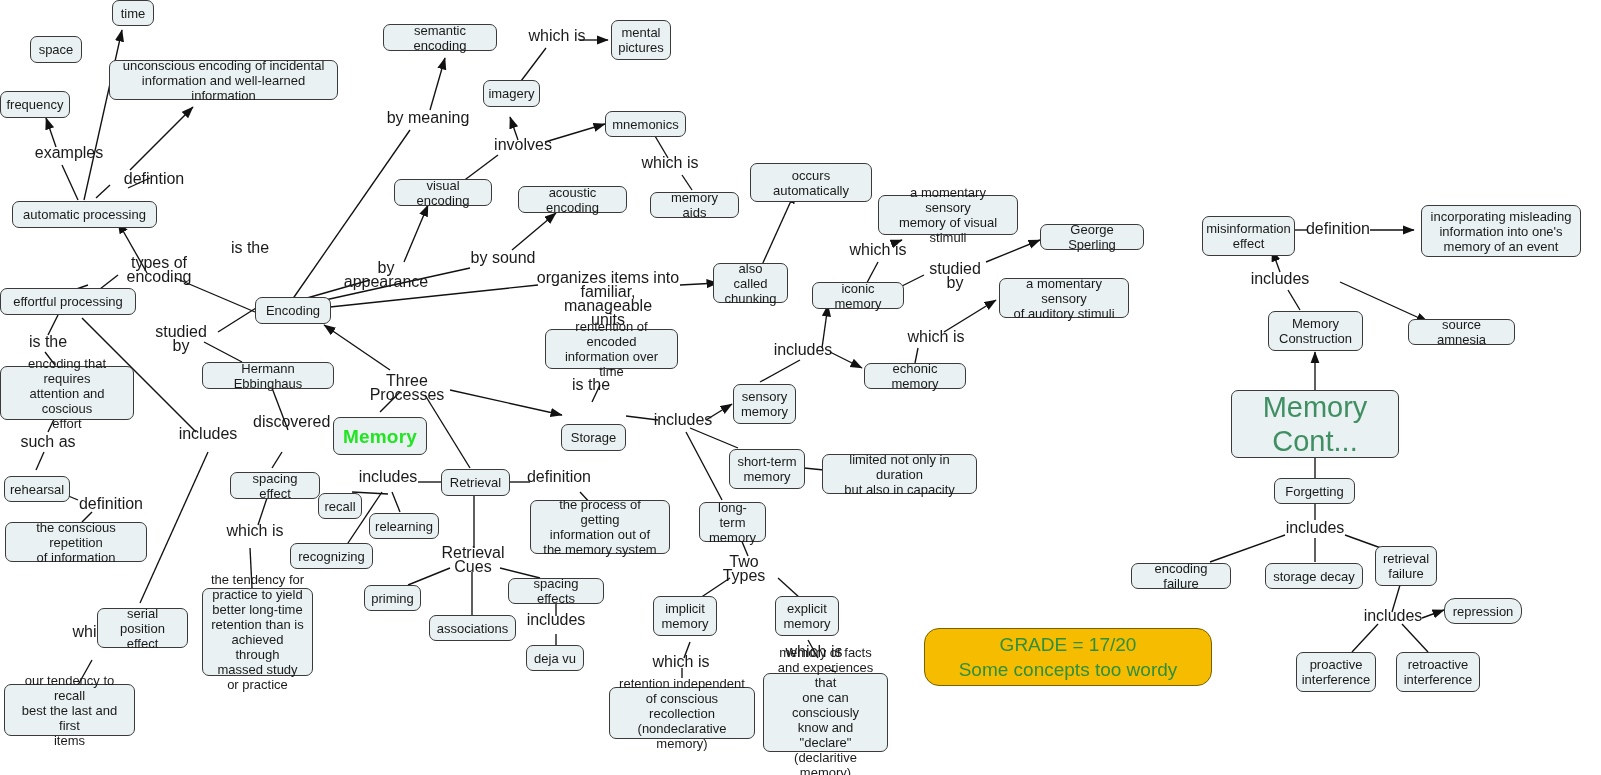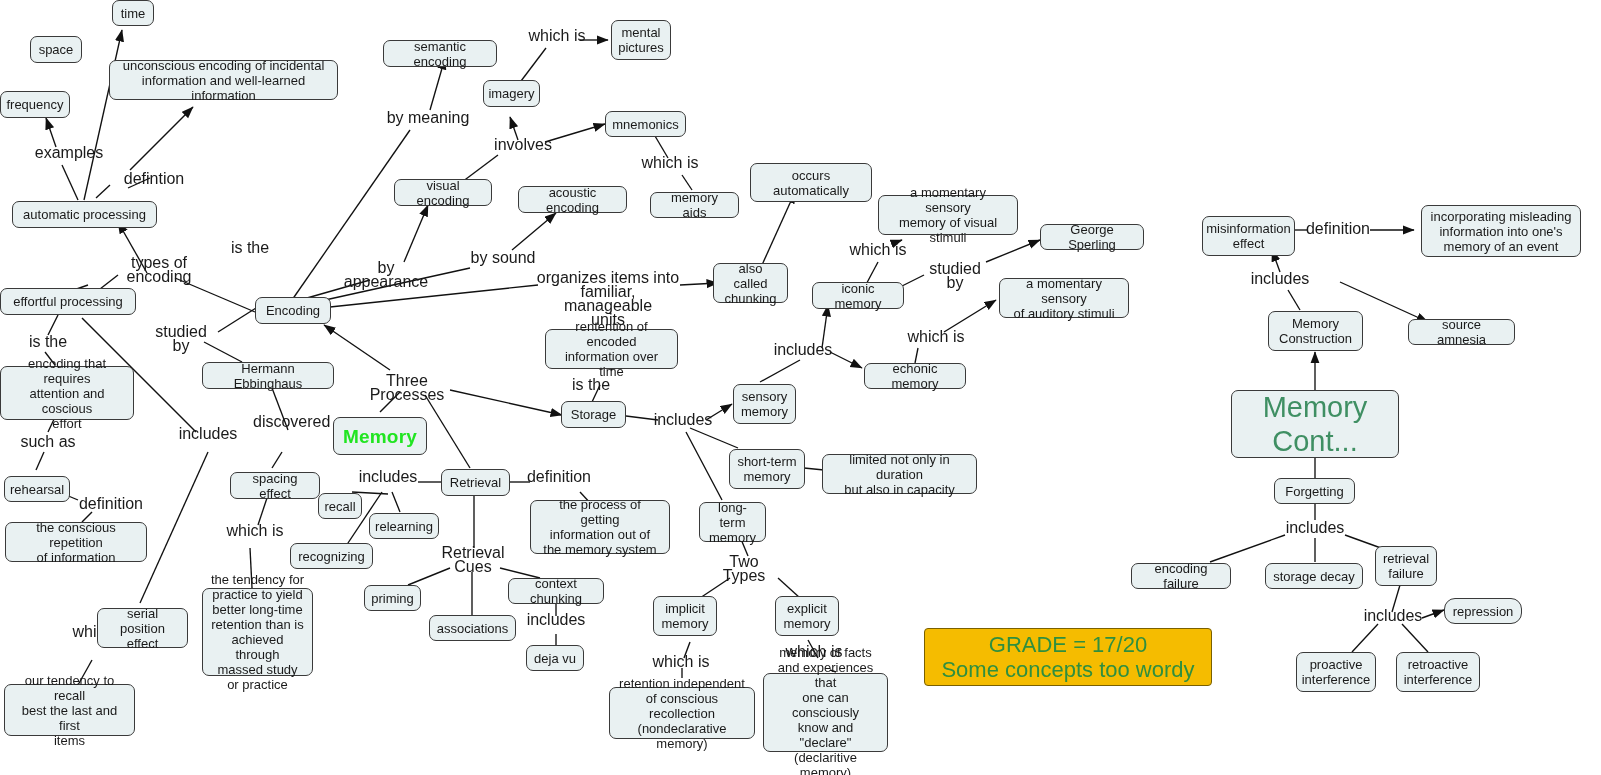--- a/index.html
+++ b/index.html
@@ -56,23 +56,23 @@
   .node-memory-cont{
     color:#3f8f63;
     font-size:29px;
     line-height:34px;
     font-weight:normal;
   }
   .node-grade{
     background:#f5bc00;
     border:1px solid #7a6000;
     color:#2f8f3f;
-    font-size:22px;
+    font-size:19px;
     line-height:25px;
-    border-radius:4px;
+    border-radius:15px;
   }
 </style>
 </head>
 <body>
 
 <div id="canvas">
 
   <svg id="edges" width="1601" height="775" viewBox="0 0 1601 775">
     <defs>
       <marker id="arrow" markerWidth="10" markerHeight="10" refX="8.5" refY="3.4" orient="auto" markerUnits="strokeWidth">
@@ -242,21 +242,21 @@
   <div class="node" style="left:202px;top:362px;width:132px;height:27px;">Hermann Ebbinghaus</div>
   <div class="node" style="left:230px;top:472px;width:90px;height:27px;">spacing effect</div>
   <div class="node" style="left:202px;top:588px;width:111px;height:88px;">the tendency for
 practice to yield
 better long-time
 retention than is
 achieved through
 massed study
 or practice</div>
 
-  <div class="node" style="left:383px;top:40px;width:114px;height:27px;">semantic encoding</div>
+  <div class="node" style="left:383px;top:24px;width:114px;height:27px;">semantic encoding</div>
   <div class="node" style="left:483px;top:80px;width:57px;height:27px;">imagery</div>
   <div class="node" style="left:611px;top:20px;width:60px;height:40px;">mental
 pictures</div>
   <div class="node" style="left:605px;top:111px;width:81px;height:26px;">mnemonics</div>
   <div class="node" style="left:650px;top:192px;width:89px;height:26px;">memory aids</div>
   <div class="node" style="left:394px;top:179px;width:98px;height:27px;">visual encoding</div>
   <div class="node" style="left:518px;top:186px;width:109px;height:27px;">acoustic encoding</div>
   <div class="node" style="left:255px;top:297px;width:76px;height:27px;">Encoding</div>
   <div class="node node-memory" style="left:333px;top:417px;width:94px;height:38px;">Memory</div>
 
@@ -286,31 +286,31 @@
 of conscious recollection
 (nondeclarative memory)</div>
   <div class="node" style="left:763px;top:673px;width:125px;height:79px;">memory of facts
 and experiences that
 one can consciously
 know and "declare"
 (declaritive memory)</div>
 
   <div class="node" style="left:545px;top:329px;width:133px;height:40px;">rentention of encoded
 information over time</div>
-  <div class="node" style="left:561px;top:401px;width:65px;height:27px;">Storage</div>
+  <div class="node" style="left:561px;top:424px;width:65px;height:27px;">Storage</div>
   <div class="node" style="left:441px;top:469px;width:69px;height:27px;">Retrieval</div>
   <div class="node" style="left:530px;top:500px;width:140px;height:54px;">the process of getting
 information out of
 the memory system</div>
   <div class="node" style="left:318px;top:493px;width:44px;height:26px;">recall</div>
   <div class="node" style="left:369px;top:513px;width:70px;height:26px;">relearning</div>
   <div class="node" style="left:290px;top:543px;width:83px;height:26px;">recognizing</div>
   <div class="node" style="left:364px;top:585px;width:57px;height:26px;">priming</div>
   <div class="node" style="left:429px;top:615px;width:87px;height:26px;">associations</div>
-  <div class="node" style="left:508px;top:578px;width:96px;height:26px;">context chunking</div>
+  <div class="node" style="left:508px;top:578px;width:96px;height:26px;">spacing effects</div>
   <div class="node" style="left:526px;top:645px;width:58px;height:26px;">deja vu</div>
 
   <div class="node node-grade" style="left:924px;top:628px;width:288px;height:58px;">GRADE = 17/20
 Some concepts too wordy</div>
 
   <div class="node" style="left:1202px;top:216px;width:93px;height:40px;">misinformation
 effect</div>
   <div class="node" style="left:1421px;top:205px;width:160px;height:52px;">incorporating misleading
 information into one's
 memory of an event</div>

